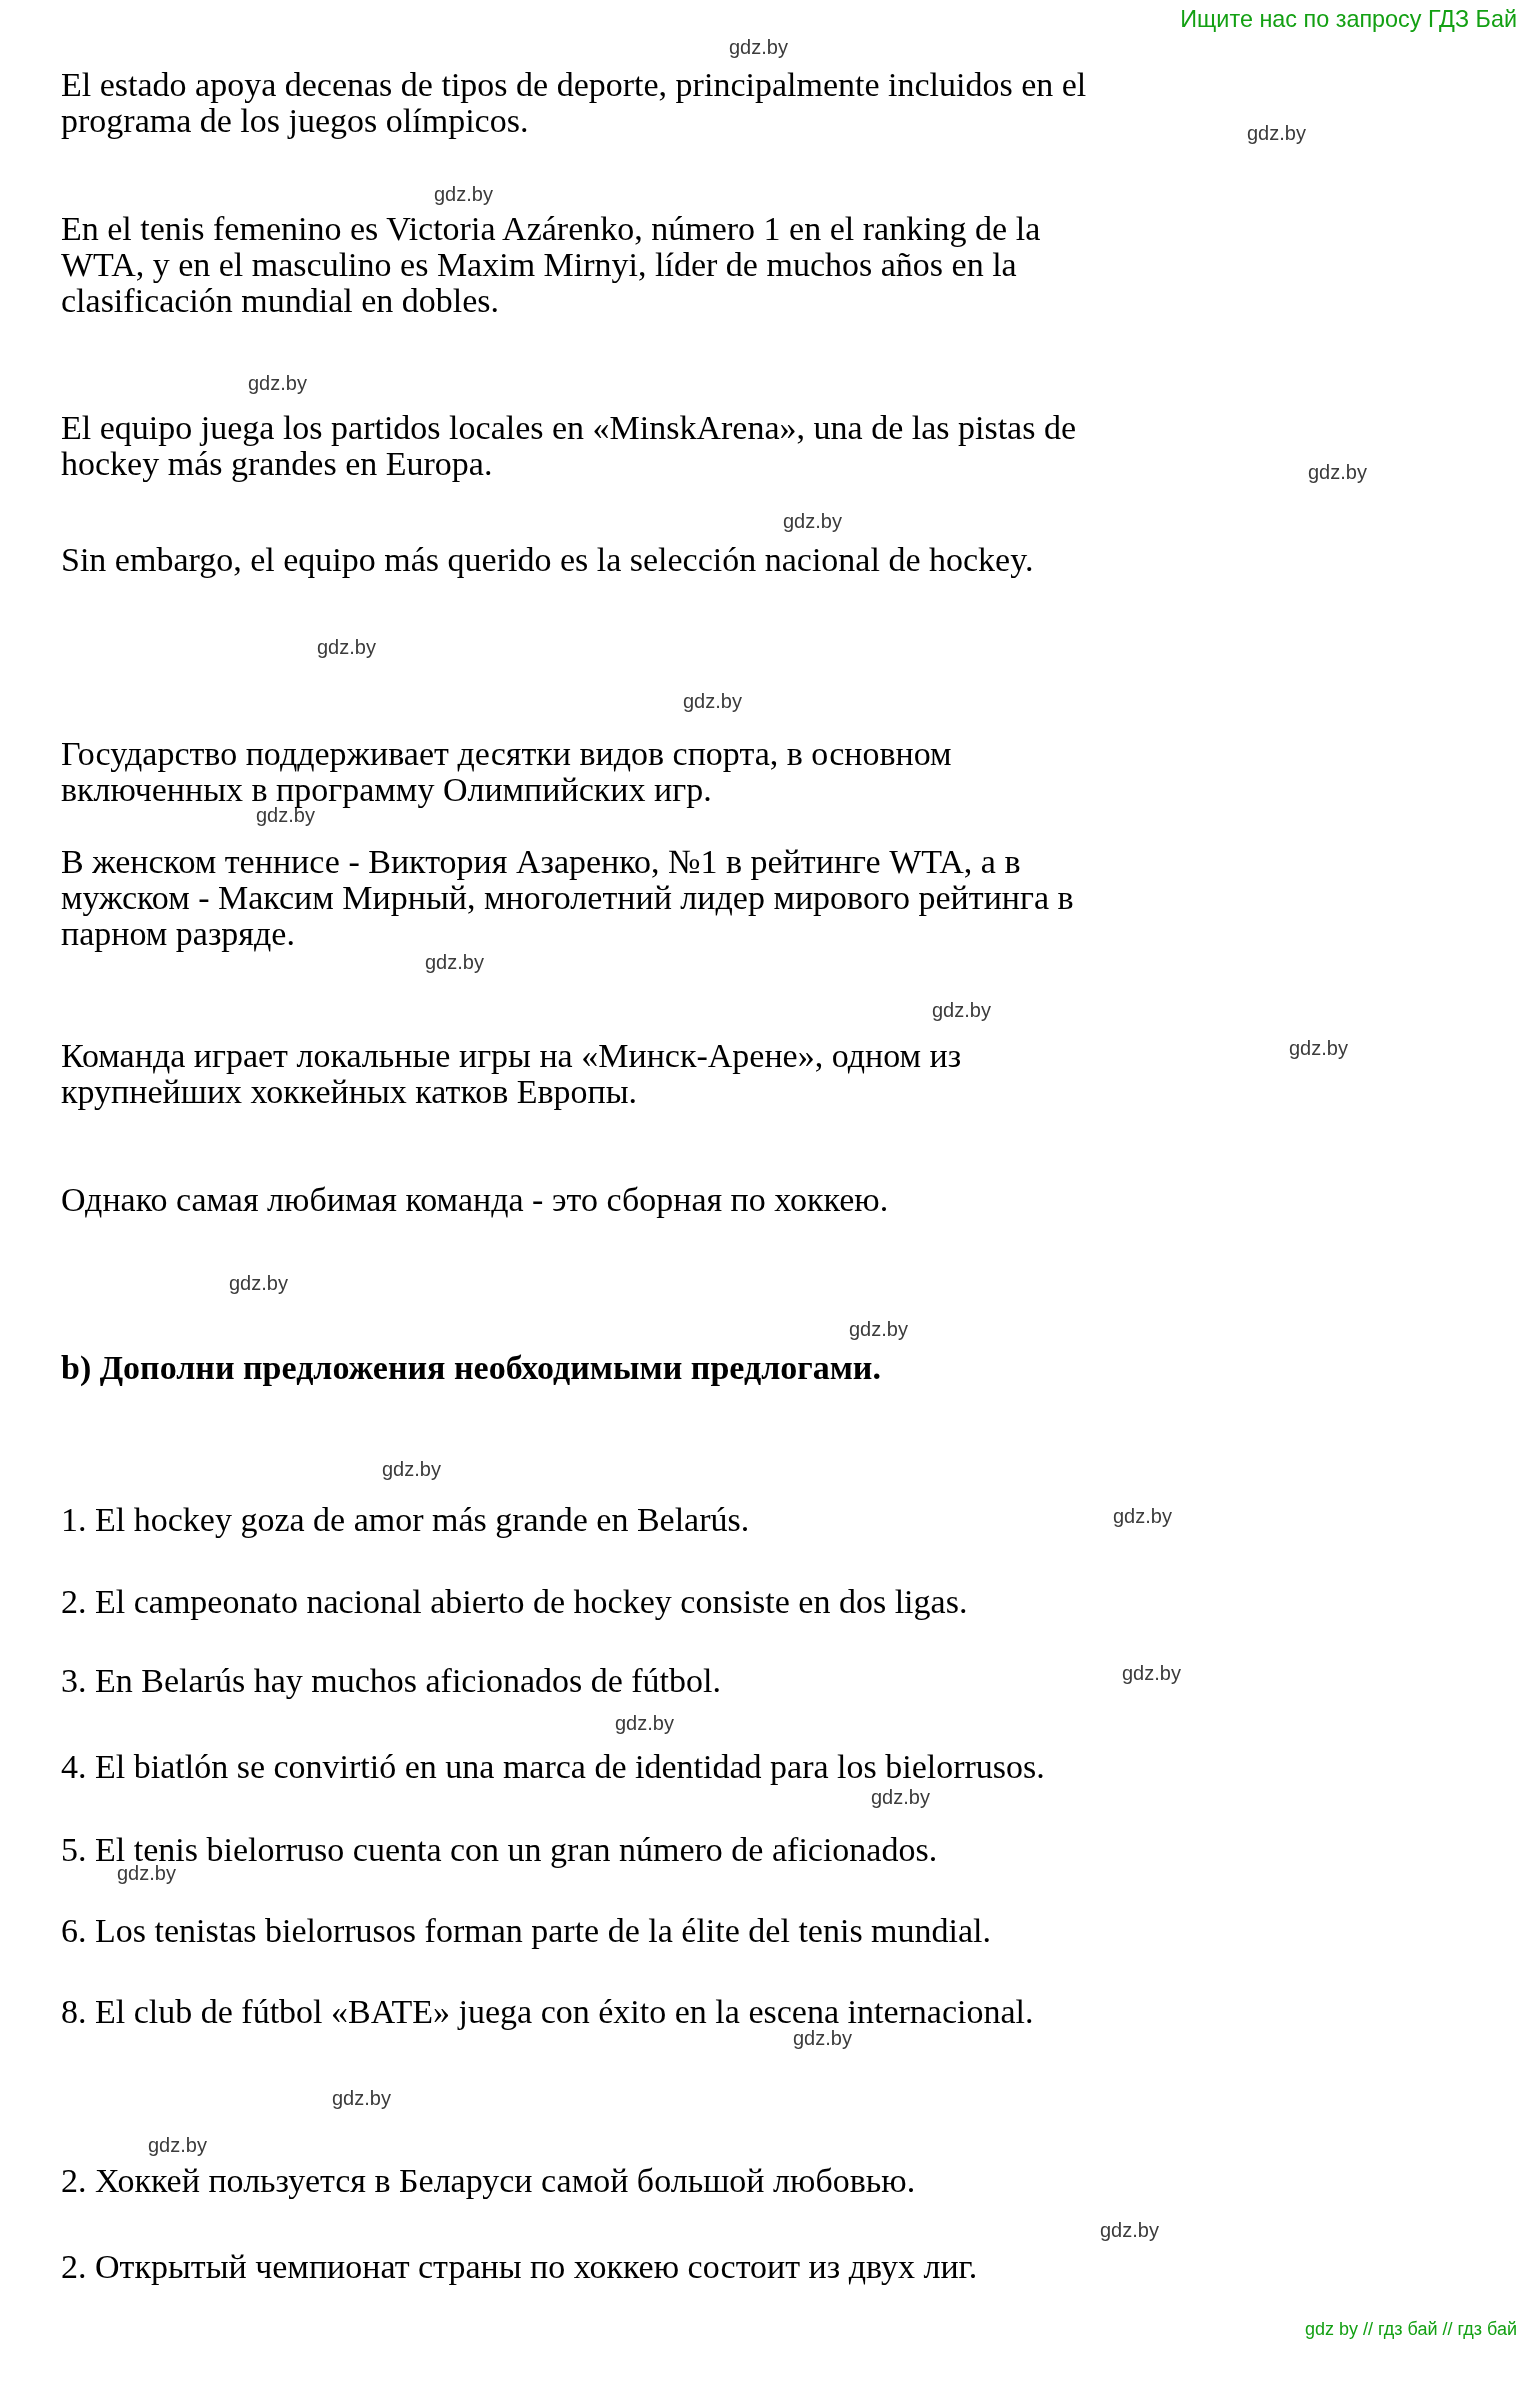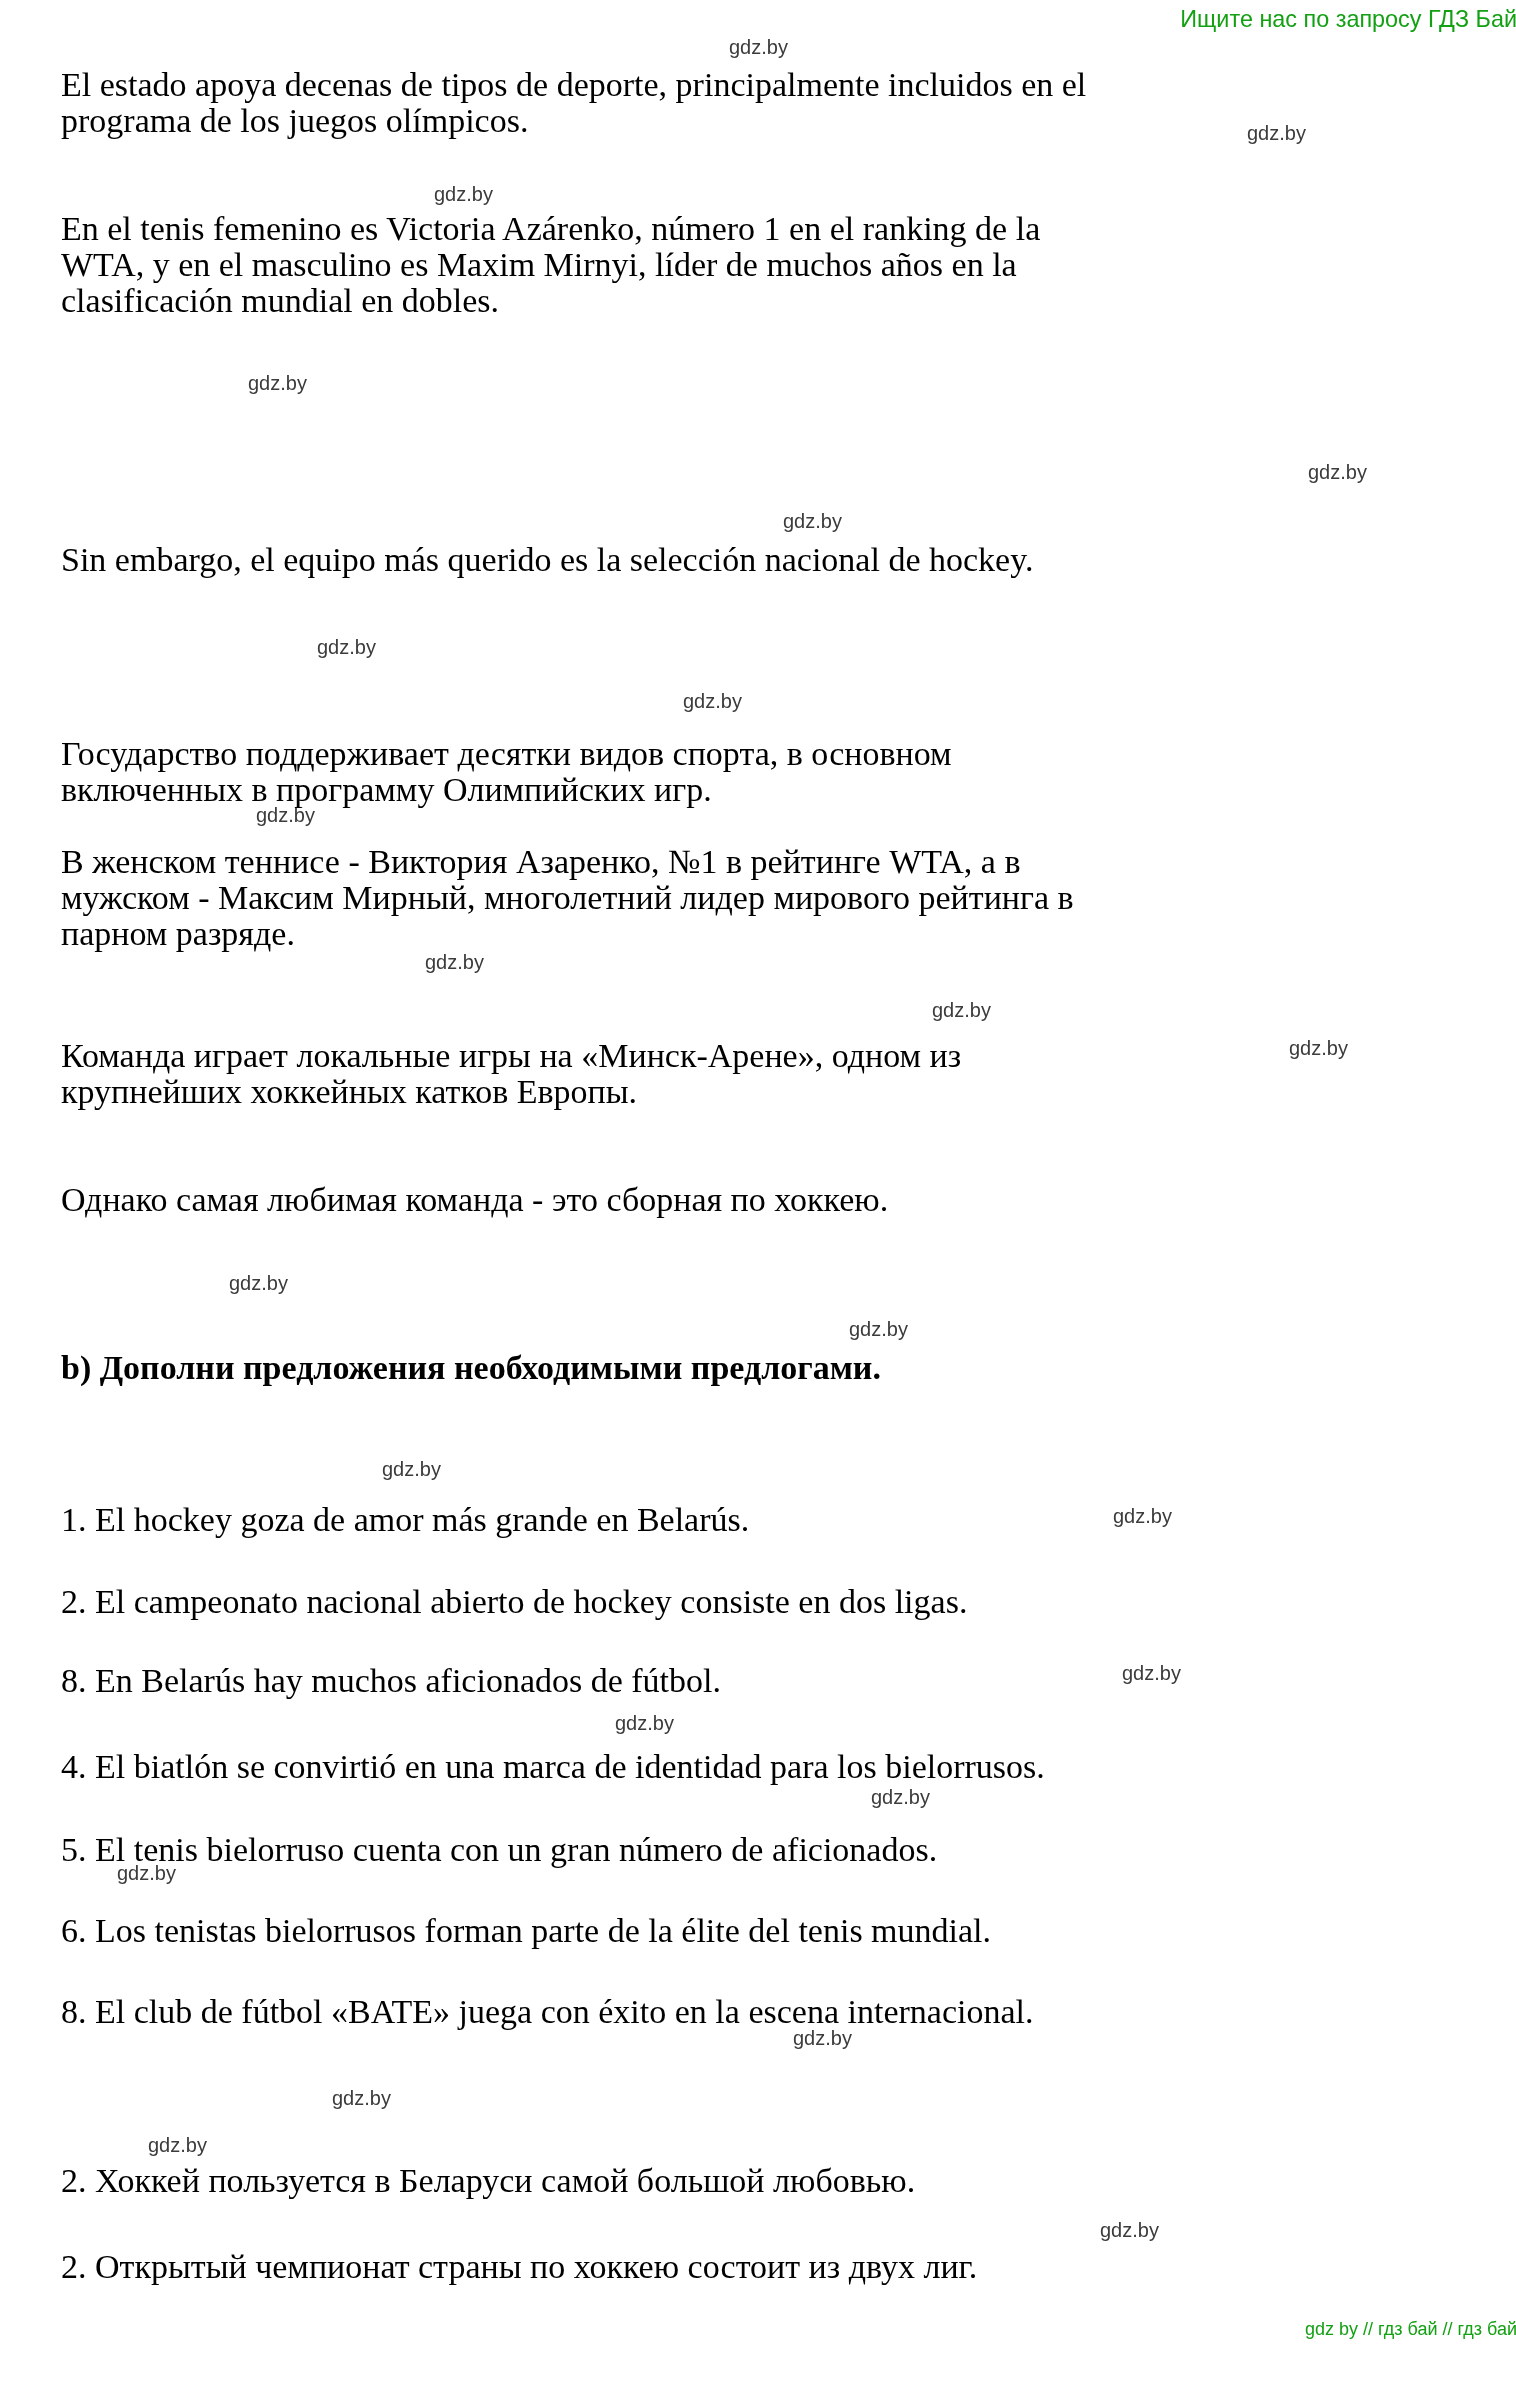--- a/index.html
+++ b/index.html
@@ -68,36 +68,38 @@
   <span class="wm" style="left:793px; top:2028px;">gdz.by</span>
   <span class="wm" style="left:332px;  top:2088px;">gdz.by</span>
   <span class="wm" style="left:148px;  top:2135px;">gdz.by</span>
   <span class="wm" style="left:1100px; top:2220px;">gdz.by</span>
 
   <div class="para" style="top:67px;">El estado apoya decenas de tipos de deporte, principalmente incluidos en el
 programa de los juegos olímpicos.</div>
   <div class="para" style="top:211px;">En el tenis femenino es Victoria Azárenko, número 1 en el ranking de la
 WTA, y en el masculino es Maxim Mirnyi, líder de muchos años en la
 clasificación mundial en dobles.</div>
+  <div class="para" style="top:410px;">El equipo juega los partidos locales en «MinskArena», una de las pistas de
+hockey más grandes en Europa.</div>
   <div class="para" style="top:542px;">Sin embargo, el equipo más querido es la selección nacional de hockey.</div>
 
   <div class="para" style="top:712px;margin-top:24px;">Государство поддерживает десятки видов спорта, в основном
 включенных в программу Олимпийских игр.</div>
   <div class="para" style="top:844px;">В женском теннисе - Виктория Азаренко, №1 в рейтинге WTA, а в
 мужском - Максим Мирный, многолетний лидер мирового рейтинга в
 парном разряде.</div>
   <div class="para" style="top:1038px;">Команда играет локальные игры на «Минск-Арене», одном из
 крупнейших хоккейных катков Европы.</div>
   <div class="para" style="top:1182px;">Однако самая любимая команда - это сборная по хоккею.</div>
 
   <div class="para heading" style="top:1350px;">b) Дополни предложения необходимыми предлогами.</div>
 
   <div class="para" style="top:1502px;">1. El hockey goza de amor más grande en Belarús.</div>
   <div class="para" style="top:1584px;">2. El campeonato nacional abierto de hockey consiste en dos ligas.</div>
-  <div class="para" style="top:1663px;">8. En Belarús hay muchos aficionados de fútbol.</div>
+  <div class="para" style="top:1663px;">3. En Belarús hay muchos aficionados de fútbol.</div>
   <div class="para" style="top:1749px;">4. El biatlón se convirtió en una marca de identidad para los bielorrusos.</div>
   <div class="para" style="top:1832px;">5. El tenis bielorruso cuenta con un gran número de aficionados.</div>
   <div class="para" style="top:1913px;">6. Los tenistas bielorrusos forman parte de la élite del tenis mundial.</div>
   <div class="para" style="top:1994px;">8. El club de fútbol «BATE» juega con éxito en la escena internacional.</div>
 
   <div class="para" style="top:2163px;">2. Хоккей пользуется в Беларуси самой большой любовью.</div>
   <div class="para" style="top:2249px;">2. Открытый чемпионат страны по хоккею состоит из двух лиг.</div>
 
   <div class="green-line" style="top:2319px; font-size:18px;">gdz by  //  гдз бай  //  гдз бай</div>
 

